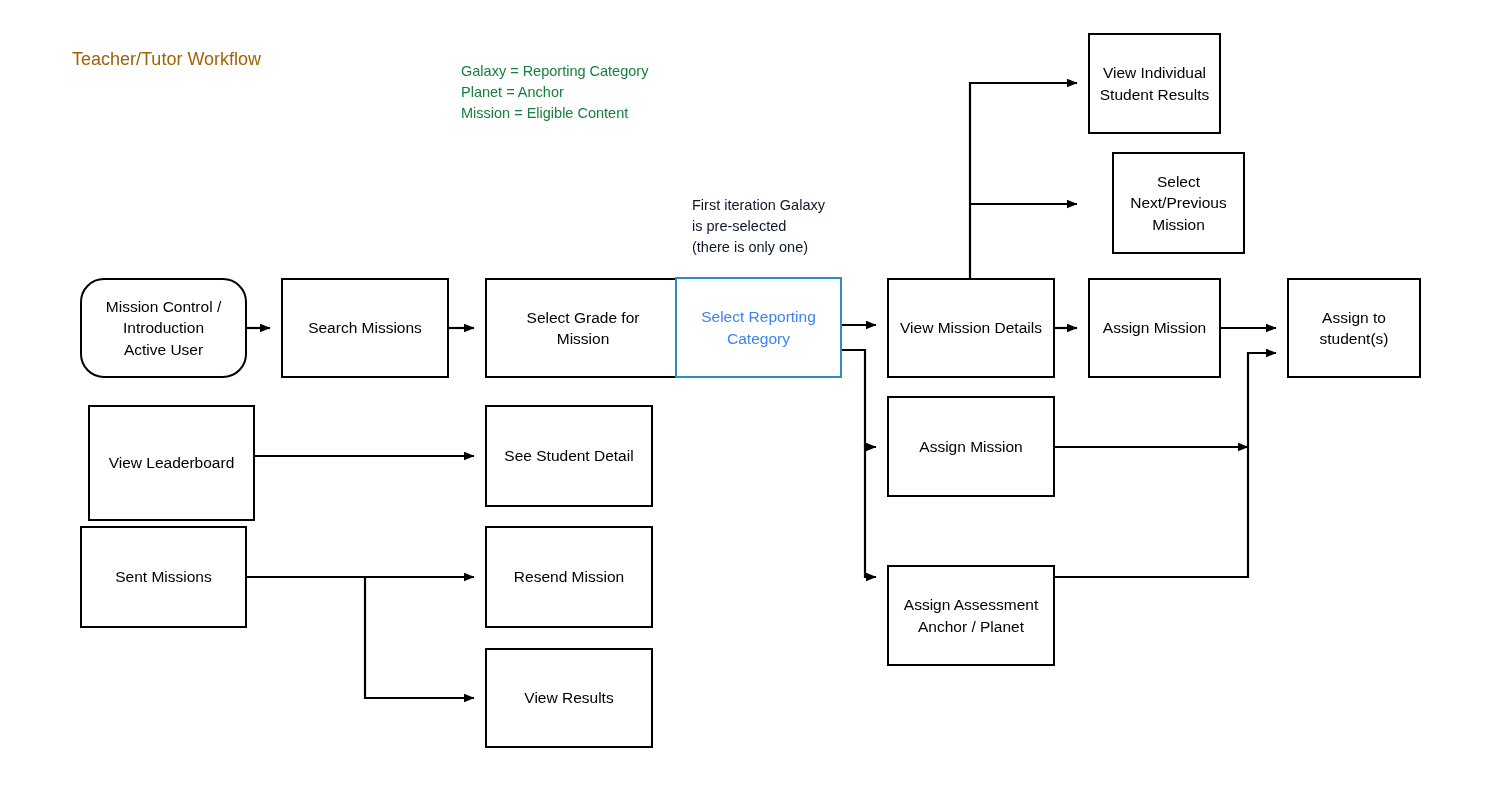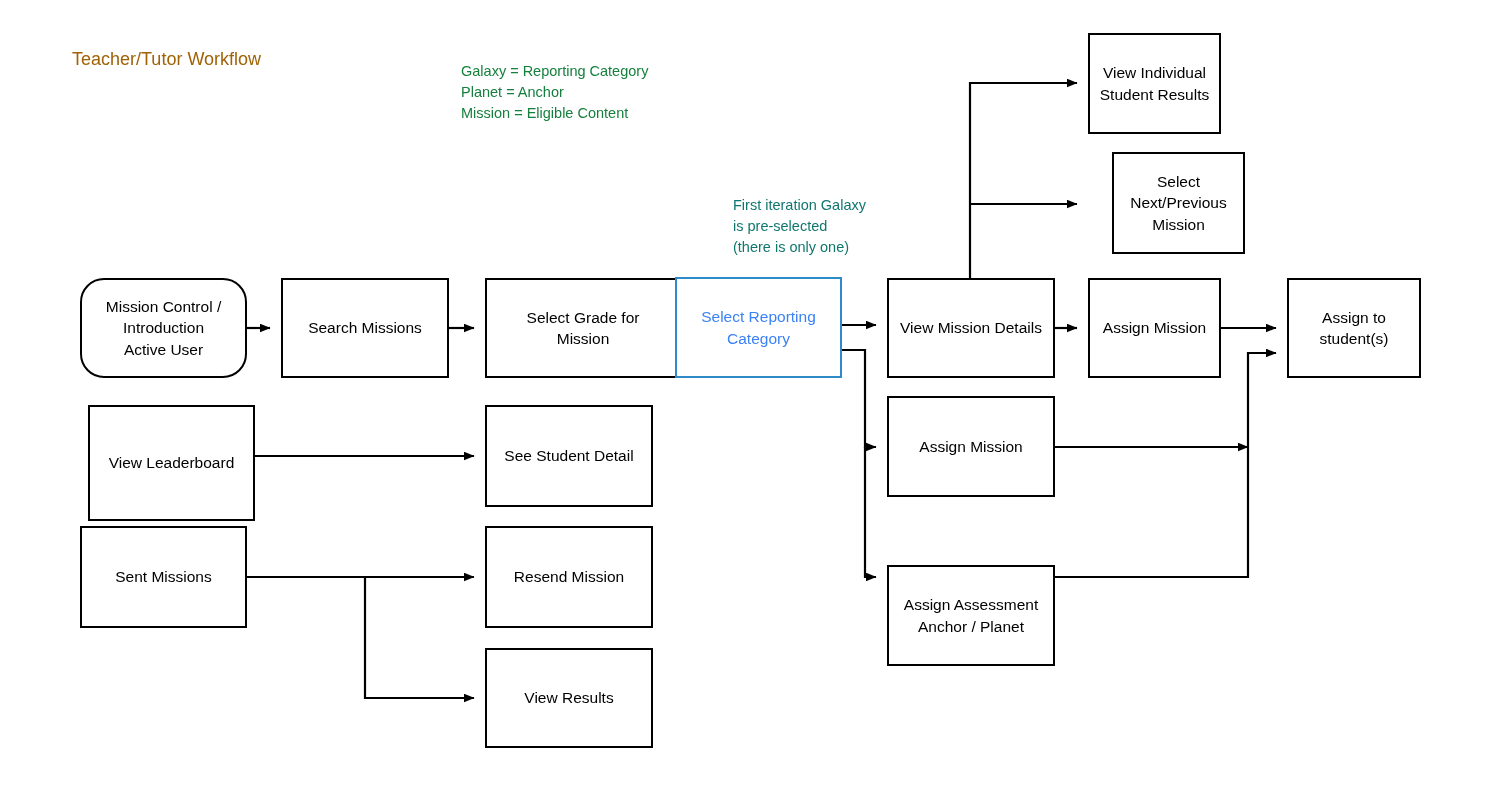--- a/index.html
+++ b/index.html
@@ -58,23 +58,22 @@
     position: absolute;
     font-size: 14.5px;
     line-height: 1.45;
     color: #15803d;
     white-space: pre-line;
   }
   .annotation {
     position: absolute;
     font-size: 14.5px;
     line-height: 1.45;
-    color: #0f766e;
+    color: #0f172a;
     white-space: pre-line;
-    margin-left: 41px;
   }
 </style>
 </head>
 <body>
 
 <div id="canvas">
 
   <div class="title" style="left:72px; top:48px;">Teacher/Tutor Workflow</div>
 
   <div class="legend" style="left:461px; top:61px;">Galaxy = Reporting Category

